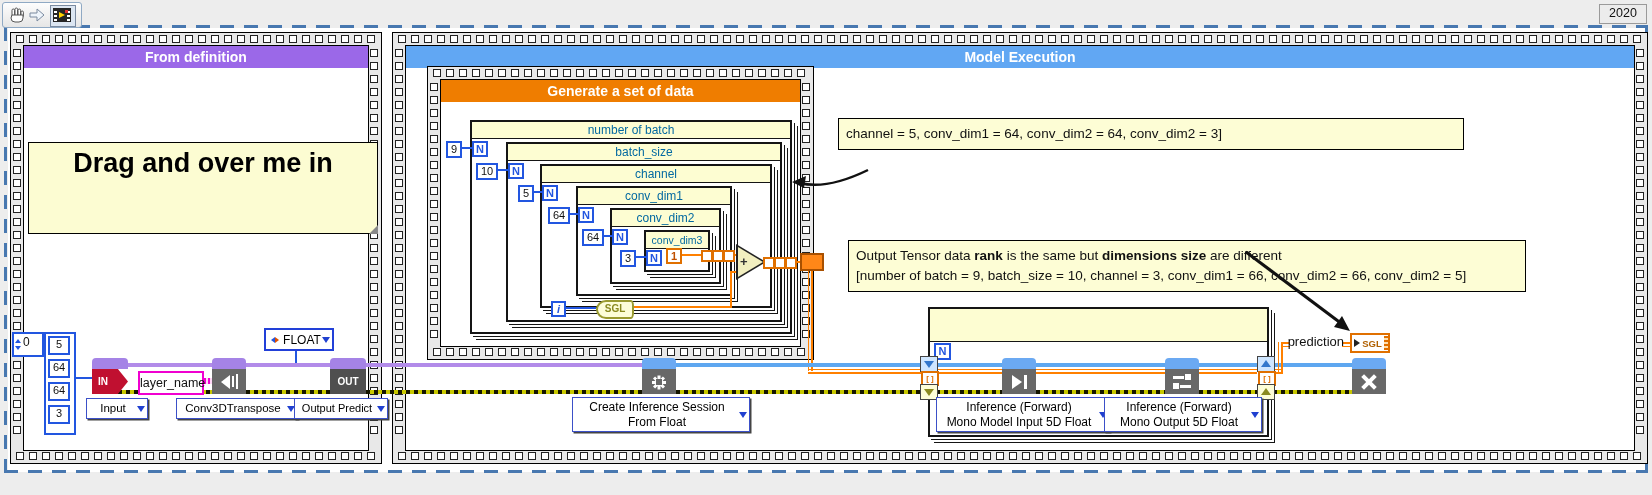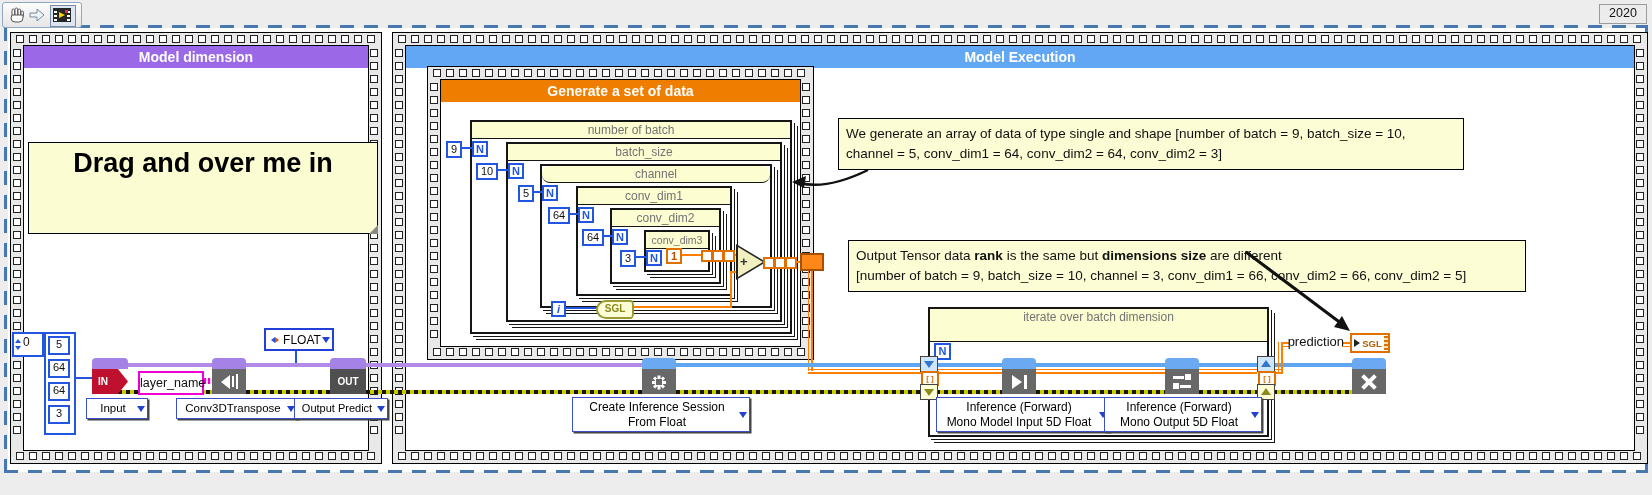--- a/index.html
+++ b/index.html
@@ -16,21 +16,21 @@
   .film{position:absolute;background:#e8e8e8;overflow:hidden;}
   .film.fh{left:1px;right:1px;height:11px;}
   .film.fv{top:12px;bottom:12px;width:11px;}
   .sq{position:absolute;width:6px;height:6px;background:#fff;border:1px solid #222;}
   .hdr{position:absolute;left:0;right:0;top:0;height:22px;color:#fff;
     font-weight:bold;font-size:14px;text-align:center;line-height:22px;z-index:2;}
   
   .loop{position:absolute;border:2px solid #151515;background:#fff;
     box-shadow:2px 2px 0 0 #fff,3px 3px 0 0 #151515,5px 5px 0 0 #fff,6px 6px 0 0 #151515;z-index:2;}
   .looplabel{position:absolute;left:0;right:0;top:0;background:#fdfdd2;border-bottom:1px solid #151515;
-    text-align:center;font-size:12px;color:#737373;line-height:16px;z-index:3;}
+    text-align:center;font-size:12px;color:#0369a1;line-height:16px;z-index:3;}
   
   .konst{position:absolute;background:#fff;border:2px solid #2256e0;color:#111;
     font-size:11px;text-align:center;z-index:6;line-height:13px;}
   .nterm{position:absolute;background:#fff;border:2px solid #2256e0;color:#2256e0;
     font-weight:bold;font-size:11px;text-align:center;z-index:6;line-height:12px;}
   .okonst{position:absolute;background:#fff;border:2px solid #e07000;color:#c05000;
     font-size:11px;font-weight:bold;text-align:center;z-index:6;line-height:12px;}
   
   .wire{position:absolute;z-index:5;}
   .w-purple{height:4px;background:#b28be9;}
@@ -221,21 +221,21 @@
         <div class="sq" style="top: 290px; left: 1px;"></div>
         <div class="sq" style="top: 303px; left: 1px;"></div>
         <div class="sq" style="top: 316px; left: 1px;"></div>
         <div class="sq" style="top: 329px; left: 1px;"></div>
         <div class="sq" style="top: 342px; left: 1px;"></div>
         <div class="sq" style="top: 355px; left: 1px;"></div>
         <div class="sq" style="top: 368px; left: 1px;"></div>
         <div class="sq" style="top: 381px; left: 1px;"></div>
       </div>
     <div class="lvinner">
-      <div class="hdr" style="background:#9b68e8;">Model dimension</div>
+      <div class="hdr" style="background:#9b68e8;">From definition</div>
     </div>
   </div>
 
   <div class="abs" style="left:28px;top:142px;width:348px;height:90px;background:#fcfcd2;border:1px solid #000;z-index:4;text-align:center;">
     <div style="font-weight:bold;font-size:27px;margin-top:5px;">Drag and over me in</div>
     <span class="abs" style="right:-1px;bottom:-1px;width:0;height:0;border-left:9px solid transparent;border-bottom:9px solid #888;"></span>
   </div>
 
   <div class="abs" style="left:12px;top:332px;width:28px;height:21px;background:#fff;border:2px solid #2256e0;z-index:6;">
     <span class="abs" style="left:1px;top:2px;width:0;height:0;border:3px solid transparent;border-bottom:4px solid #2256e0;"></span>
@@ -669,21 +669,21 @@
     </div>
   </div>
 
   <div class="loop" style="left:470px;top:120px;width:318px;height:210px;z-index:3;">
     <div class="looplabel" style="height:16px;">number of batch</div>
   </div>
   <div class="loop" style="left:506px;top:142px;width:272px;height:176px;z-index:3;">
     <div class="looplabel" style="height:16px;">batch_size</div>
   </div>
   <div class="loop" style="left:540px;top:164px;width:228px;height:140px;z-index:3;">
-    <div class="looplabel" style="height:16px;border-radius:8px;">channel</div>
+    <div class="looplabel" style="height:16px;">channel</div>
   </div>
   <div class="loop" style="left:576px;top:186px;width:152px;height:106px;z-index:3;">
     <div class="looplabel" style="height:16px;">conv_dim1</div>
   </div>
   <div class="loop" style="left:610px;top:208px;width:107px;height:72px;z-index:3;">
     <div class="looplabel" style="height:16px;">conv_dim2</div>
   </div>
   <div class="loop" style="left:644px;top:230px;width:62px;height:38px;z-index:3;">
     <div class="looplabel" style="height:16px;font-size:10.5px;">conv_dim3</div>
   </div>
@@ -734,21 +734,20 @@
   <div class="wire w-or" style="left:766px;top:261px;width:36px;"></div>
   <div class="abs" style="left:763px;top:257px;width:8px;height:8px;border:2px solid #e07000;background:#fff;z-index:6;"></div>
   <div class="abs" style="left:774px;top:257px;width:8px;height:8px;border:2px solid #e07000;background:#fff;z-index:6;"></div>
   <div class="abs" style="left:785px;top:257px;width:8px;height:8px;border:2px solid #e07000;background:#fff;z-index:6;"></div>
   <div class="abs" style="left:800px;top:253px;width:20px;height:14px;background:#ff8718;border:2px solid #a85000;z-index:6;"></div>
 
   <div class="wire w-ordv" style="left:808px;top:267px;height:104px;"></div>
   <div class="wire w-ord" style="left:808px;top:369px;width:113px;"></div>
 
   <div class="comment" style="left:838px;top:118px;width:610px;">
-    <div>We generate an array of data of type single and shape [number of batch = 9, batch_size = 10,</div>
     <div>channel = 5, conv_dim1 = 64, conv_dim2 = 64, conv_dim2 = 3]</div>
   </div>
   <div class="comment" style="left:848px;top:196px;width:662px;margin-top:44px;">
     <div><span>Output Tensor data </span><b>rank</b><span> is the same but </span><b>dimensions size</b><span> are different</span></div>
     <div>[number of batch = 9, batch_size = 10, channel = 3, conv_dim1 = 66, conv_dim2 = 66, conv_dim2 = 5]</div>
   </div>
 
   <div class="wire w-blue" style="left:74px;top:377px;width:18px;"></div>
   <div class="wire w-purple" style="left:128px;top:363px;width:84px;"></div>
   <div class="wire w-pink" style="left:200px;top:378px;width:12px;"></div>
@@ -787,21 +786,20 @@
     </span>
   </div>
   <div class="dd" style="left:572px;top:397px;width:168px;height:33px;font-size:12px;">
     <span>Create Inference Session</span>
     <span>From Float</span>
     <span class="caret"></span>
   </div>
 
   <div class="loop" style="left:928px;top:307px;width:337px;height:126px;z-index:2;background:#fff;">
     <div class="looplabel" style="height:32px;line-height:16px;">
-      <div>iterate over batch dimension</div>
     </div>
   </div>
   <div class="nterm" style="left:934px;top:343px;width:13px;height:13px;">N</div>
 
   <div class="tunnel" style="left:920px;top:356px;width:16px;height:14px;background:#cfe6ff;border:1px solid #444;">
     <span class="tri" style="border:5px solid transparent;border-top:7px solid #3377cc;margin-top:6px;"></span>
     </div>
   <div class="tunnel" style="left:921px;top:371px;width:14px;height:11px;background:#fff;border:2px solid #e07000;">
     <span style="font-size:8px;color:#e07000;font-weight:bold;">[ ]</span>
     </div>

